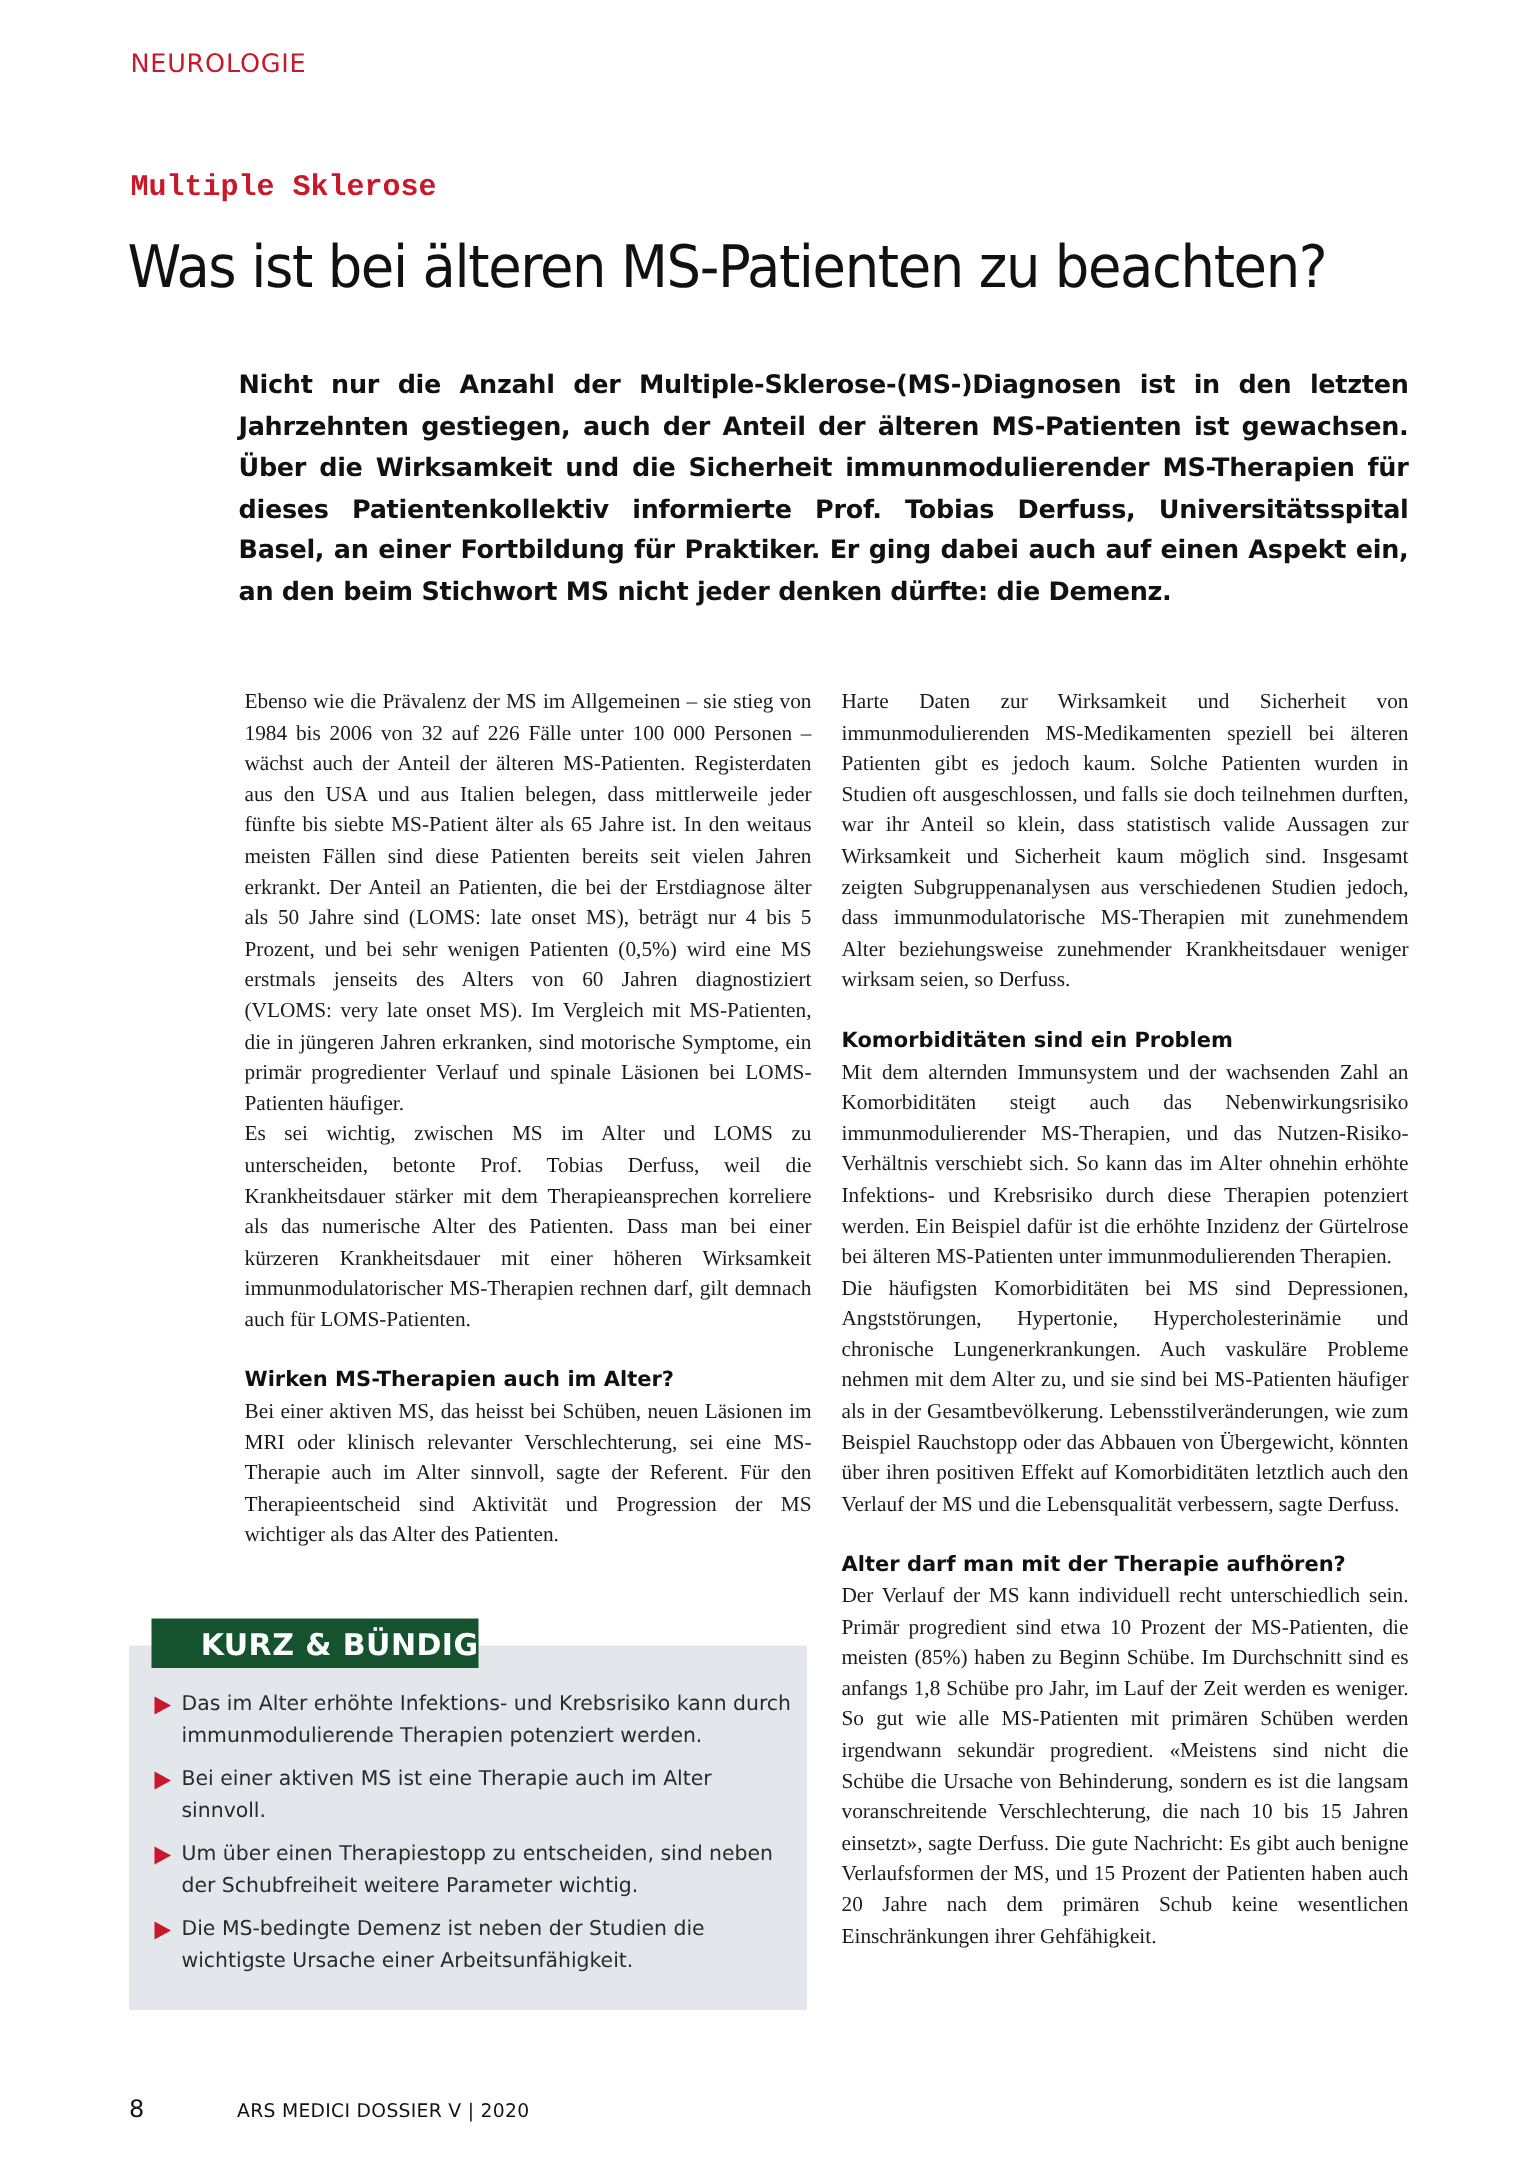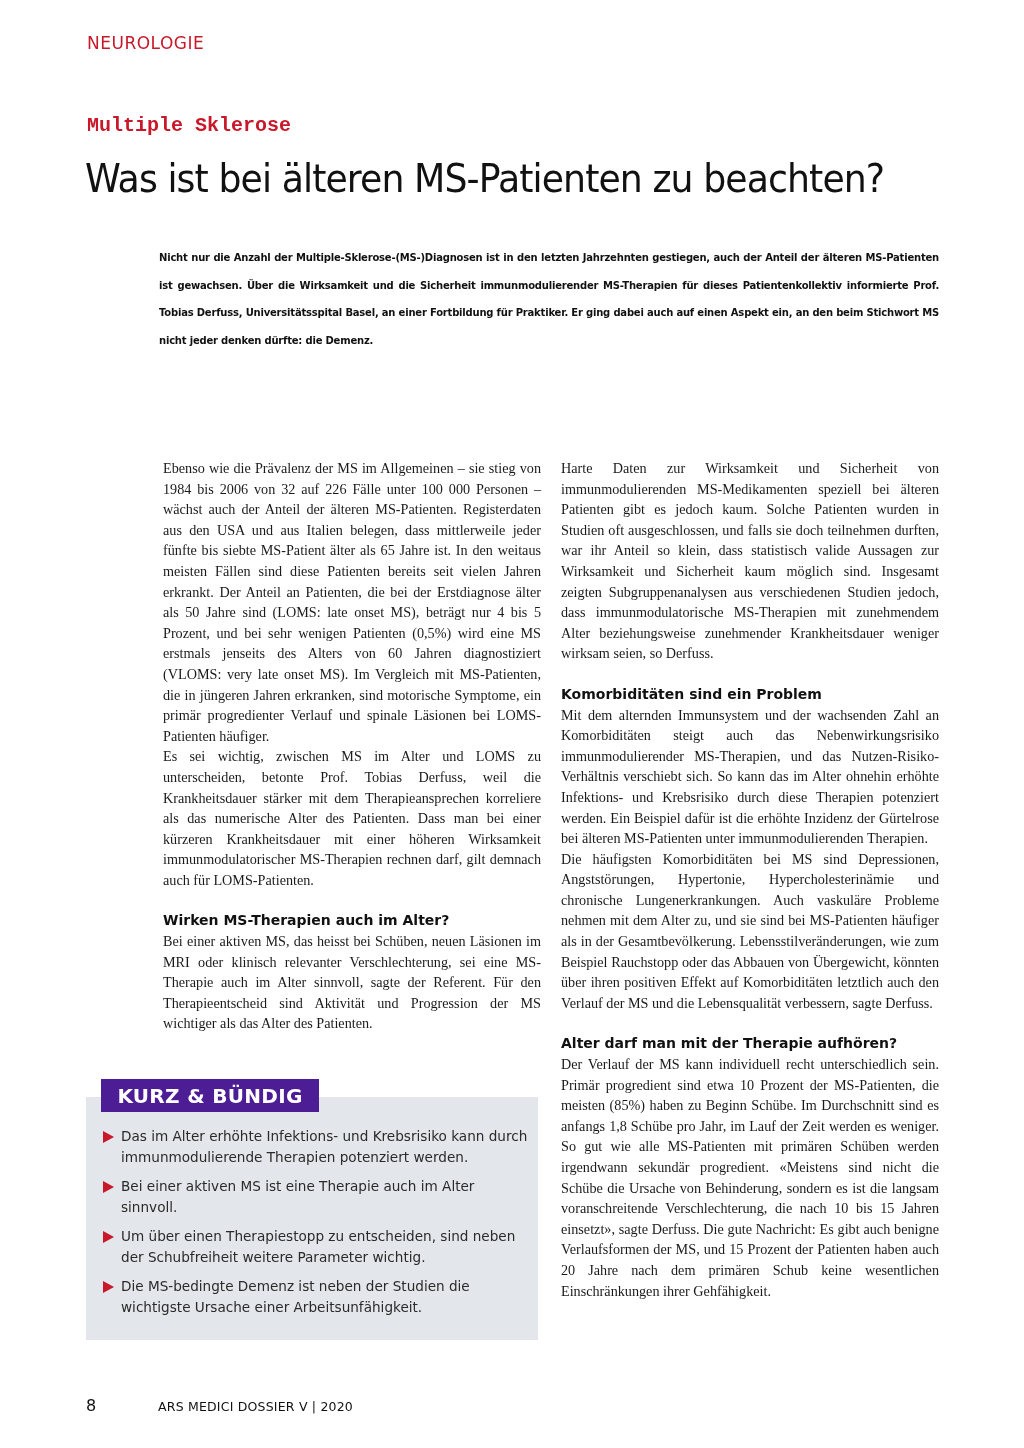--- a/index.html
+++ b/index.html
@@ -2,31 +2,31 @@
 <html><head>
 <meta charset="utf-8">
 <style>
   html, body { margin: 0; padding: 0; background: #ffffff; }
   body { width: 1024px; height: 1448px; position: relative; overflow: hidden; color: #1a1a1a; }
 
   .section-label { position: absolute; left: 87px; top: 33px; font-size: 17px; letter-spacing: 0.5px; color: #c8182a; font-family: "DejaVu Sans", sans-serif; font-weight: normal; }
   .kicker { position: absolute; left: 87px; top: 114px; font-size: 20px; font-weight: bold; color: #c8182a; font-family: Liberation Mono, monospace; }
   .headline { position: absolute; left: 85px; top: 156px; font-size: 39px; font-weight: normal; color: #111; font-family: "DejaVu Sans", sans-serif; letter-spacing: -1px; margin: 0; transform: scaleX(0.93); transform-origin: left top; white-space: nowrap; }
 
-  .lead { position: absolute; left: 159px; top: 244px; width: 780px; font-family: "DejaVu Sans", sans-serif; font-weight: bold; font-size: 10px; line-height: 27.6px; text-align: justify; color: #111; letter-spacing: -0.2px; margin: 0; }
+  .lead { position: absolute; left: 159px; top: 244px; width: 780px; font-family: "DejaVu Sans", sans-serif; font-weight: bold; font-size: 17px; line-height: 27.6px; text-align: justify; color: #111; letter-spacing: -0.2px; margin: 0; }
 
   .col { position: absolute; font-family: "Liberation Serif", serif; font-size: 14.2px; line-height: 20.6px; color: #1a1a1a; text-align: justify; hyphens: manual; }
   .col p { margin: 0; }
   .col-left { left: 163px; top: 458px; width: 378px; }
   .col-right { left: 561px; top: 458px; width: 378px; }
   .subhead { font-family: "DejaVu Sans", sans-serif; font-weight: bold; font-size: 14px; line-height: 20.6px; color: #111; margin: 0; text-align: left; }
   .gap { height: 20px; }
 
   .box { position: absolute; left: 86px; top: 1097px; width: 452px; height: 243px; background: #e3e6ea; }
-  .box-tab { position: absolute; left: 101px; top: 1079px; width: 218px; height: 33px; background: #4c1d95; color: #fff; font-family: "DejaVu Sans", sans-serif; font-weight: bold; font-size: 20px; line-height: 34px; text-align: center; letter-spacing: 0.3px; }
+  .box-tab { position: absolute; left: 101px; top: 1079px; width: 218px; height: 33px; background: #14532d; color: #fff; font-family: "DejaVu Sans", sans-serif; font-weight: bold; font-size: 20px; line-height: 34px; text-align: right; letter-spacing: 0.3px; }
   .box-list { position: absolute; left: 103px; top: 1126px; width: 430px; margin: 0; padding: 0; list-style: none; font-family: "DejaVu Sans", sans-serif; font-size: 13.6px; line-height: 20.5px; color: #2a2a2a; }
   .box-list li { position: relative; padding-left: 18px; margin-bottom: 9px; }
   .box-list .tri { position: absolute; left: 0; top: 5px; width: 0; height: 0; border-top: 6px solid transparent; border-bottom: 6px solid transparent; border-left: 11px solid #c8182a; }
 
   .footer-page { position: absolute; left: 86px; top: 1396px; font-family: "DejaVu Sans", sans-serif; font-size: 16px; color: #111; }
   .footer-pub { position: absolute; left: 158px; top: 1399px; font-family: "DejaVu Sans", sans-serif; font-size: 12.5px; color: #111; letter-spacing: 0.2px; }
 </style>
 </head>
 <body>
 

